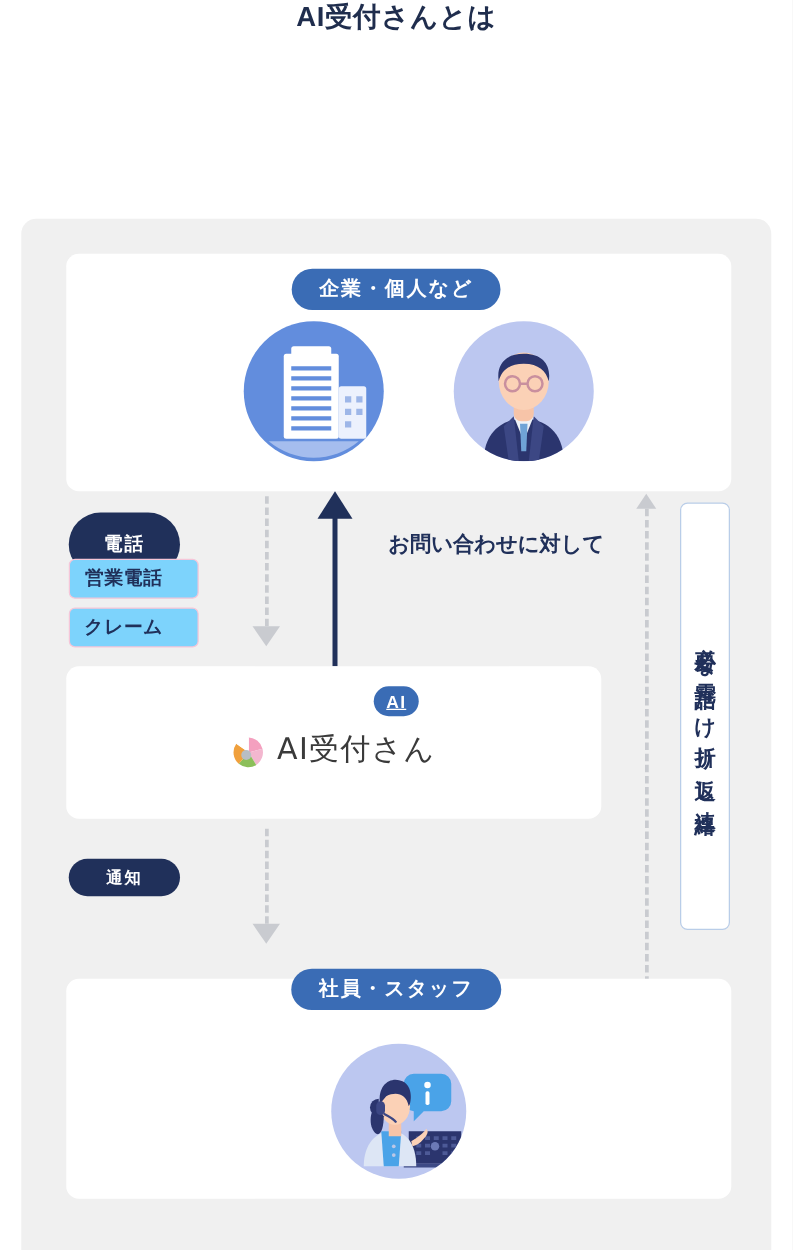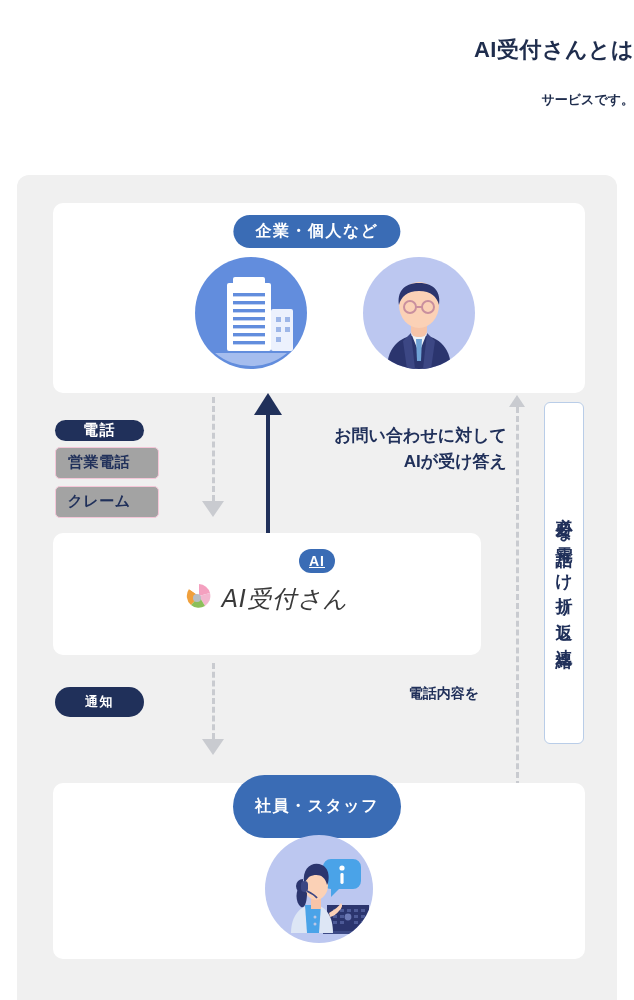--- a/index.html
+++ b/index.html
@@ -11,22 +11,21 @@
     height: 1000px;
     background: #ffffff;
     font-family: "Liberation Sans", "DejaVu Sans", sans-serif;
     color: #1f2d4d;
     overflow: hidden;
     position: relative;
   }
 
   
   .page-header {
-    text-align: right;
-    margin-top: 36px;
+    text-align: center;
   }
   .page-title {
     font-size: 22px;
     font-weight: 700;
     letter-spacing: 0.5px;
     color: #1f2d4d;
     margin: 0 0 22px 0;
     line-height: 1.3;
   }
   .lead {
@@ -96,43 +95,43 @@
     top: 374px;
     padding: 4px 10px;
     font-size: 14px;
     letter-spacing: 1px;
     text-decoration: underline;
   }
   .badge-bottom {
     left: 50%;
     transform: translateX(-50%);
     top: 600px;
-    padding: 21px 22px;
+    padding: 6px 22px;
     font-size: 16px;
   }
   .badge-phone {
     left: 38px;
-    top: 245px;
-    padding: 1px 28px;
+    top: 235px;
+    padding: 16px 28px;
     font-size: 15px;
   }
   .badge-notify {
     left: 38px;
     top: 512px;
     padding: 6px 30px;
     font-size: 13px;
   }
 
   
   .chip {
     position: absolute;
     left: 38px;
     width: 104px;
     box-sizing: border-box;
-    background: #a3a3a3;
+    background: #7dd3fc;
     border: 1.5px solid #f5c6d8;
     border-radius: 5px;
     text-align: center;
     font-size: 15px;
     font-weight: 700;
     color: #20305a;
     padding: 5px 16px 6px 0;
     letter-spacing: 0.5px;
   }
   .chip-1 { top: 272px; }
@@ -178,21 +177,21 @@
     position: absolute;
     width: 0; height: 0;
     border-left: 14px solid transparent;
     border-right: 14px solid transparent;
     border-bottom: 22px solid #20305a;
   }
 
   
   .caption {
     position: absolute;
-    text-align: right;
+    text-align: center;
     font-weight: 700;
     color: #20305a;
     line-height: 1.55;
   }
   .caption-main {
     left: 270px;
     top: 248px;
     width: 220px;
     font-size: 17px;
   }
@@ -228,24 +227,23 @@
     line-height: 1;
   }
 
   
   .ai-logo {
     position: absolute;
     left: 36px;
     top: 408px;
     width: 428px;
     display: flex;
-    align-items: flex-start;
+    align-items: flex-end;
     justify-content: center;
     gap: 10px;
-    font-style: italic;
   }
   .logo-mark {
     width: 26px;
     height: 26px;
     position: relative;
     flex: 0 0 auto;
   }
   .logo-text {
     font-size: 24px;
     font-weight: 400;
@@ -253,21 +251,20 @@
     letter-spacing: 1px;
     font-family: "DejaVu Sans", sans-serif;
   }
 </style>
 </head>
 <body>
 
 <div class="page-header">
   <h1 class="page-title">AI受付さんとは</h1>
   <p class="lead">
-    <span class="lead-line">サービスです。</span>
   </p>
 </div>
 
 <div class="diagram">
 
   <div class="card card-top"></div>
 
   <div class="badge badge-blue badge-top">企業・個人など</div>
 
   <div class="icon-circle circle-building">
@@ -328,21 +325,20 @@
     <div class="arrow-shaft-dashed" style="left:499px; top:232px; height:380px;"></div>
     <div class="arrow-head-up" style="left:492px; top:220px;"></div>
   </div>
 
   <div class="badge badge-navy badge-phone">電話</div>
   <div class="chip chip-1">営業電話</div>
   <div class="chip chip-2">クレーム</div>
 
   <div class="caption caption-main">
     <div>お問い合わせに対して</div>
-    <div>AIが受け答え</div>
   </div>
 
   <div class="card card-ai"></div>
   <div class="badge badge-blue badge-ai">AI</div>
 
   <div class="ai-logo">
     <div class="logo-mark">
       <svg viewBox="0 0 26 26" width="26" height="26" aria-hidden="true">
         <path d="M13 13 L13 1 A12 12 0 0 1 24 10 Z" fill="#f4a0bf"></path>
         <path d="M13 13 L24 10 A12 12 0 0 1 19 23 Z" fill="#f3b7cf"></path>
@@ -355,21 +351,20 @@
     <div class="logo-text">AI受付さん</div>
   </div>
 
   <div class="arrow">
     <div class="arrow-shaft-dashed" style="left:195px; top:488px; height:76px;"></div>
     <div class="arrow-head-down" style="left:185px; top:564px;"></div>
   </div>
 
   <div class="badge badge-navy badge-notify">通知</div>
   <div class="caption caption-notify">
-    <div>電話内容を</div>
   </div>
 
   <div class="vertical-note">
     <span>必要な電話だけ折り返し連絡</span>
   </div>
 
   <div class="card card-bottom"></div>
   <div class="badge badge-blue badge-bottom">社員・スタッフ</div>
 
   <div class="icon-circle circle-staff">

